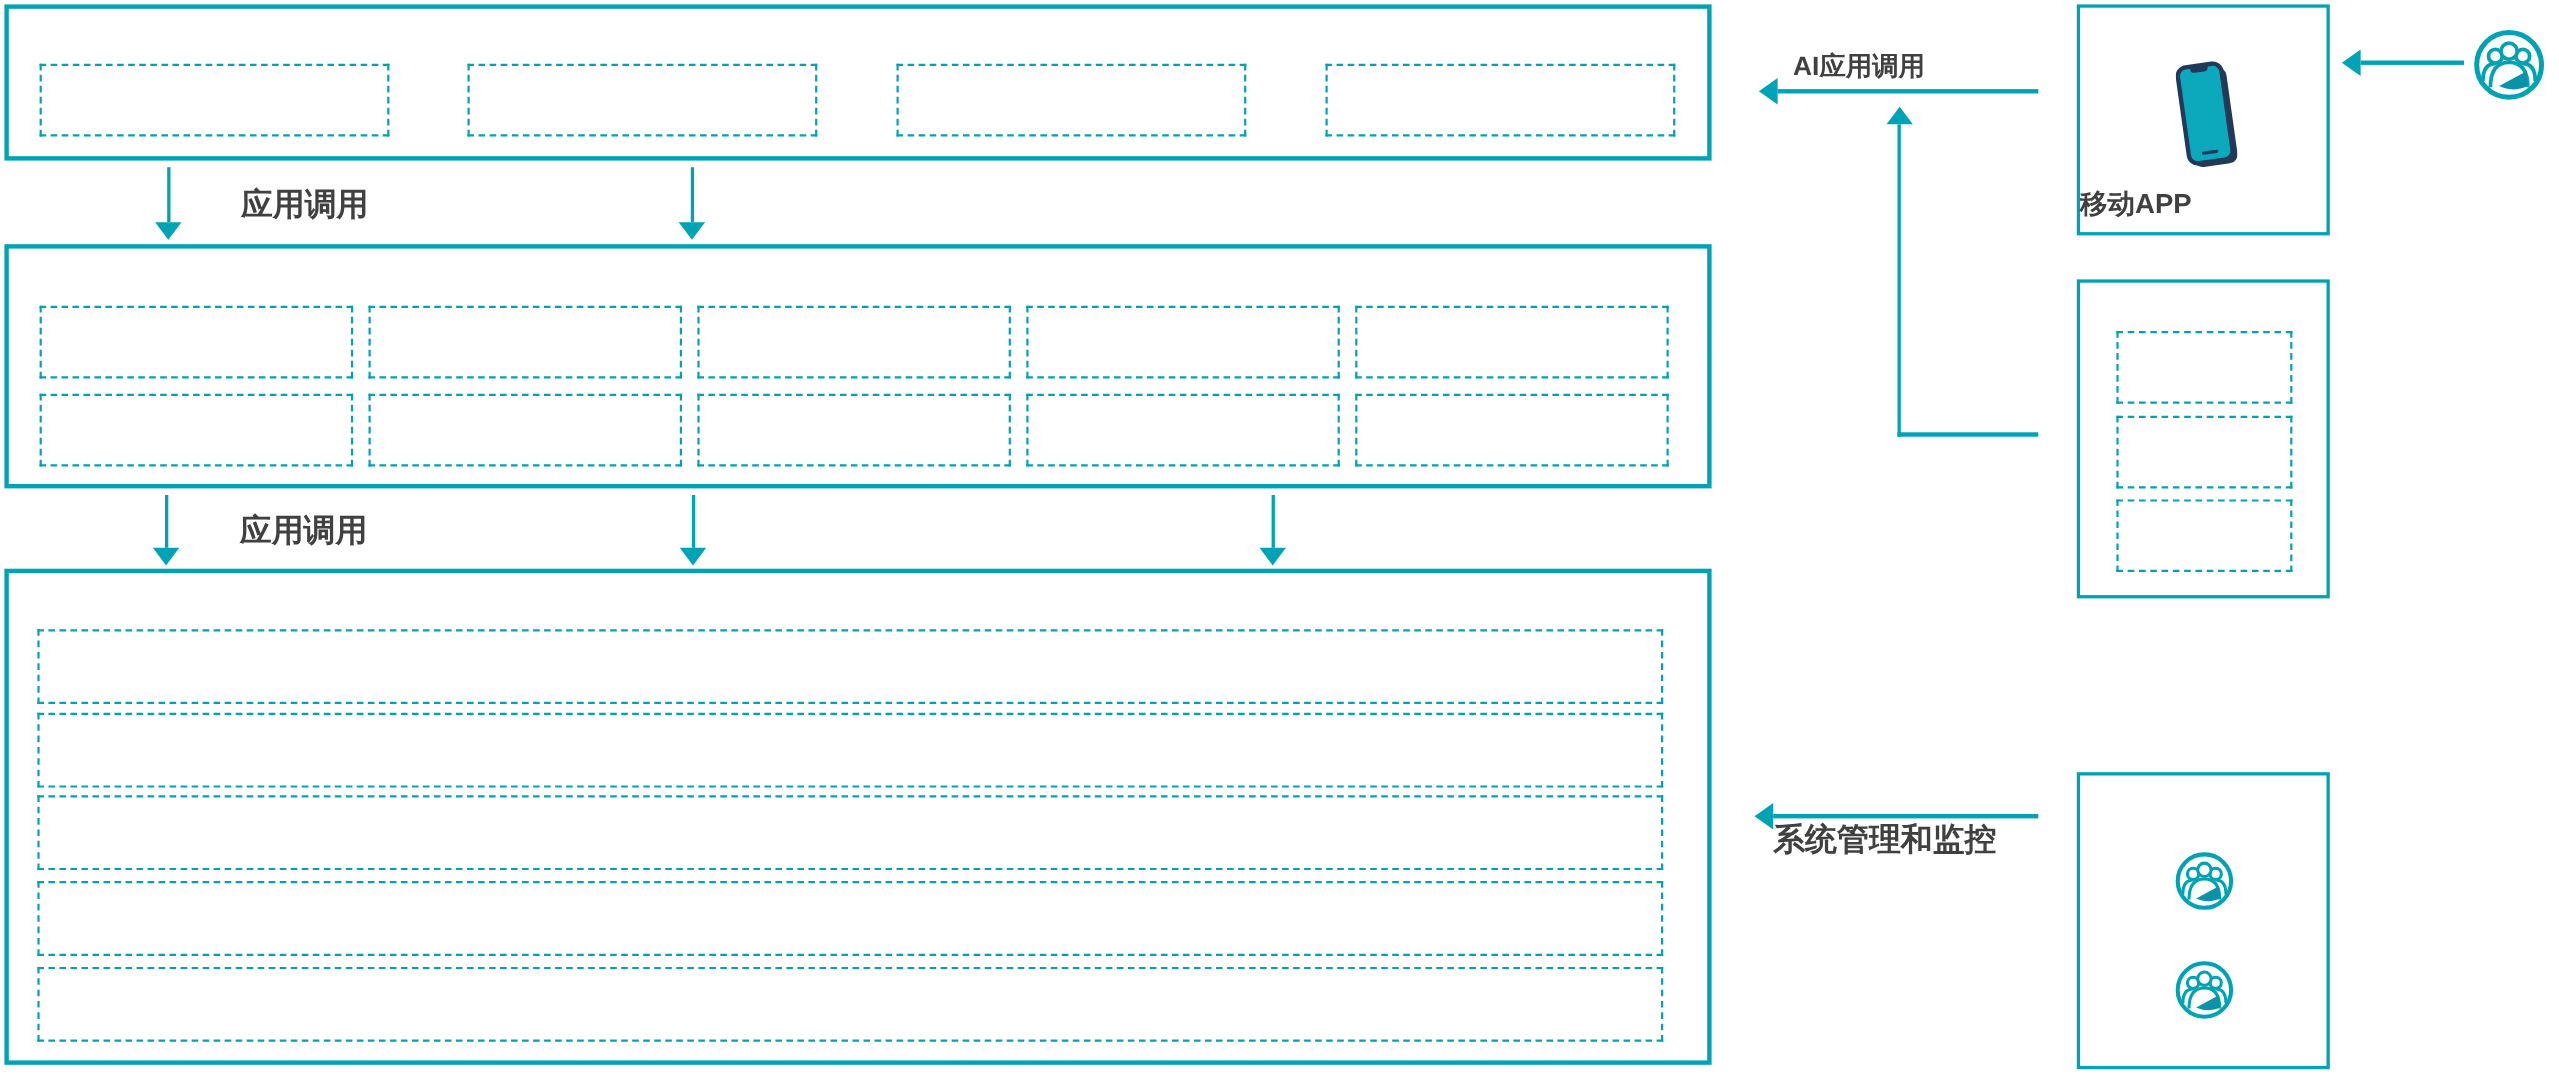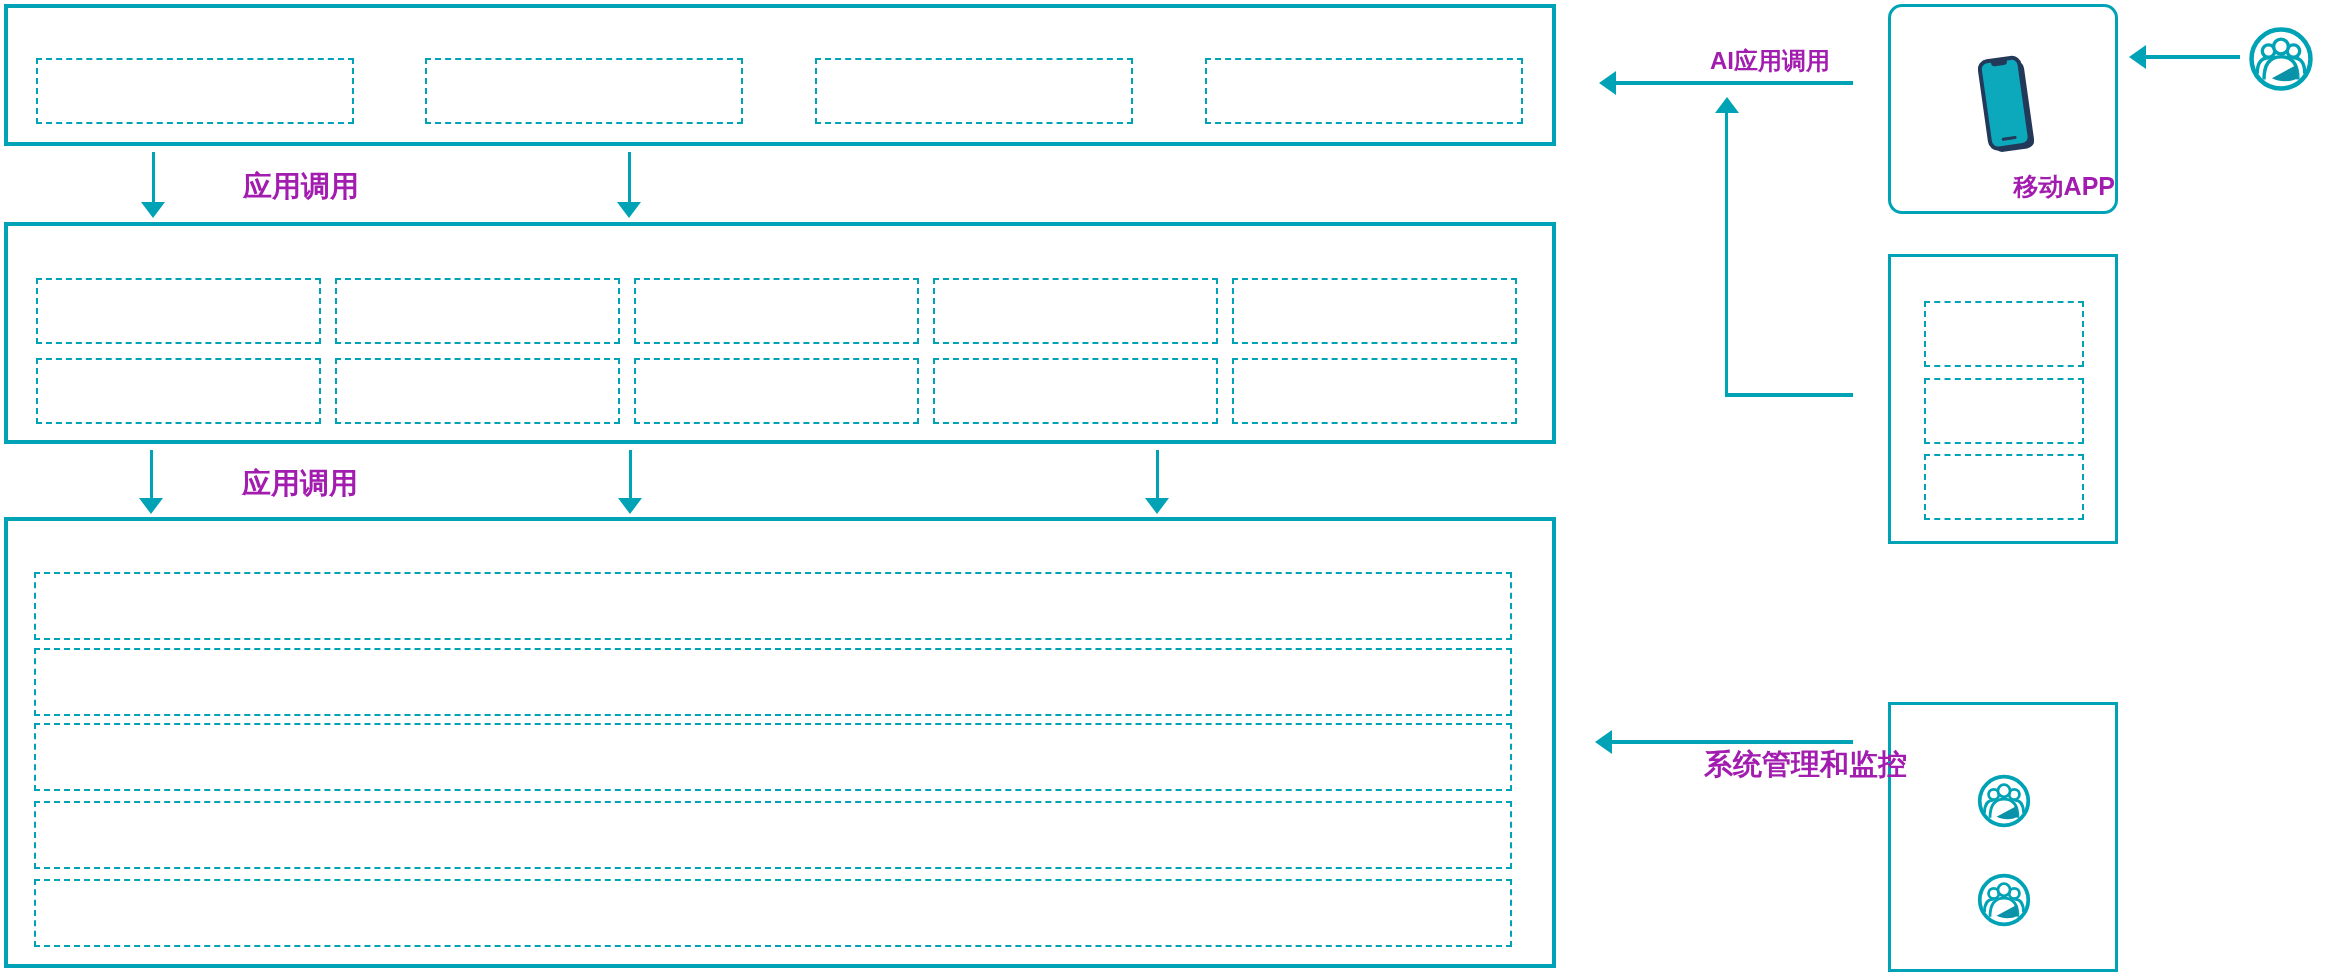--- a/index.html
+++ b/index.html
@@ -14,21 +14,21 @@
   
   .vshaft{position:absolute;width:3px;background:#00a3b5;}
   .hshaft{position:absolute;height:4px;background:#00a3b5;}
   .tri-down{position:absolute;width:0;height:0;border-left:12px solid transparent;
             border-right:12px solid transparent;border-top:16px solid #00a3b5;}
   .tri-up{position:absolute;width:0;height:0;border-left:12px solid transparent;
           border-right:12px solid transparent;border-bottom:16px solid #00a3b5;}
   .tri-left{position:absolute;width:0;height:0;border-top:12px solid transparent;
             border-bottom:12px solid transparent;border-right:17px solid #00a3b5;}
   
-  .lbl{position:absolute;color:#a21caf;font-weight:700;text-align:right;white-space:nowrap;}
+  .lbl{position:absolute;color:#404040;font-weight:700;text-align:left;white-space:nowrap;}
   .fs23{font-size:29px;line-height:24px;}
   .fs24{font-size:24px;line-height:25px;}
   .fs25{font-size:25px;line-height:26px;}
   .icon{position:absolute;}
 </style>
 </head>
 <body>
 
 <div id="canvas">
 
@@ -77,21 +77,21 @@
   <div class="lbl fs23" style="left:218px;top:471px;width:140px;">应用调用</div>
 
   <div class="ctr" style="left:4px;top:517px;width:1552px;height:451px;">
     <div class="slot" style="left:26px;top:51px;width:1478px;height:68px;"></div>
     <div class="slot" style="left:26px;top:127px;width:1478px;height:68px;"></div>
     <div class="slot" style="left:26px;top:202px;width:1478px;height:68px;"></div>
     <div class="slot" style="left:26px;top:280px;width:1478px;height:68px;"></div>
     <div class="slot" style="left:26px;top:358px;width:1478px;height:68px;"></div>
   </div>
 
-  <div class="rbox" style="left:1888px;top:4px;width:230px;height:210px;border-radius:14px;">
+  <div class="rbox" style="left:1888px;top:4px;width:230px;height:210px;">
     <svg class="icon" style="left:87px;top:48px;" width="56" height="100" viewBox="0 0 56 100">
       <g transform="rotate(-8 28 50)">
         <rect x="11" y="8" width="40" height="88" rx="8" fill="#23395a"></rect>
         <rect x="7" y="4" width="40" height="88" rx="8" fill="#0ca9bd" stroke="#23395a" stroke-width="4"></rect>
         <rect x="19" y="3" width="16" height="7" rx="3.5" fill="#23395a"></rect>
         <rect x="19" y="82" width="15" height="3" rx="1.5" fill="#23395a"></rect>
       </g>
     </svg>
     <div class="lbl fs25" style="left:0;top:166px;width:224px;">移动APP</div>
   </div>
@@ -150,15 +150,15 @@
   <div>
     <div class="tri-up" style="left:1715px;top:97px;"></div>
     <div class="vshaft" style="left:1725px;top:113px;height:284px;"></div>
     <div class="hshaft" style="left:1725px;top:393px;width:128px;"></div>
   </div>
 
   <div>
     <div class="hshaft" style="left:1612px;top:740px;width:241px;"></div>
     <div class="tri-left" style="left:1595px;top:730px;"></div>
   </div>
-  <div class="lbl fs23" style="left:1704px;top:752px;width:200px;">系统管理和监控</div>
+  <div class="lbl fs23" style="left:1612px;top:752px;width:200px;">系统管理和监控</div>
 
 </div>
 
 </body></html>

